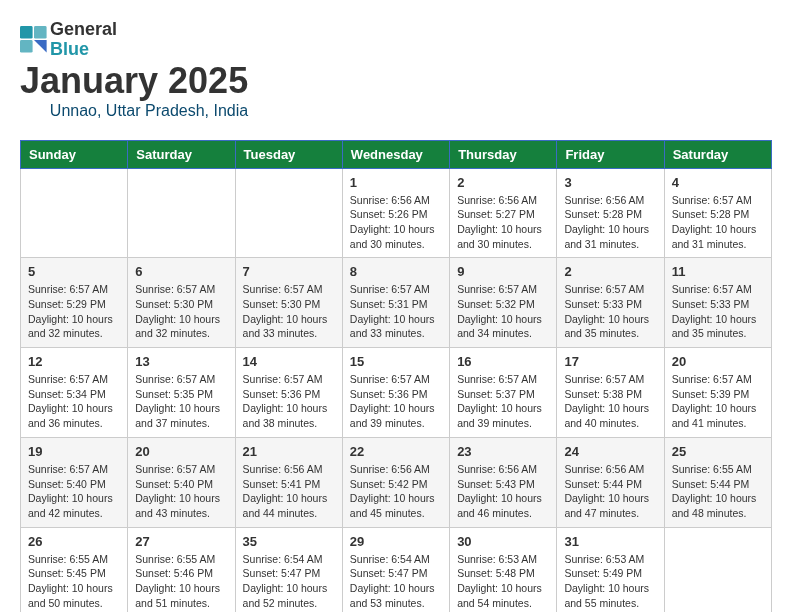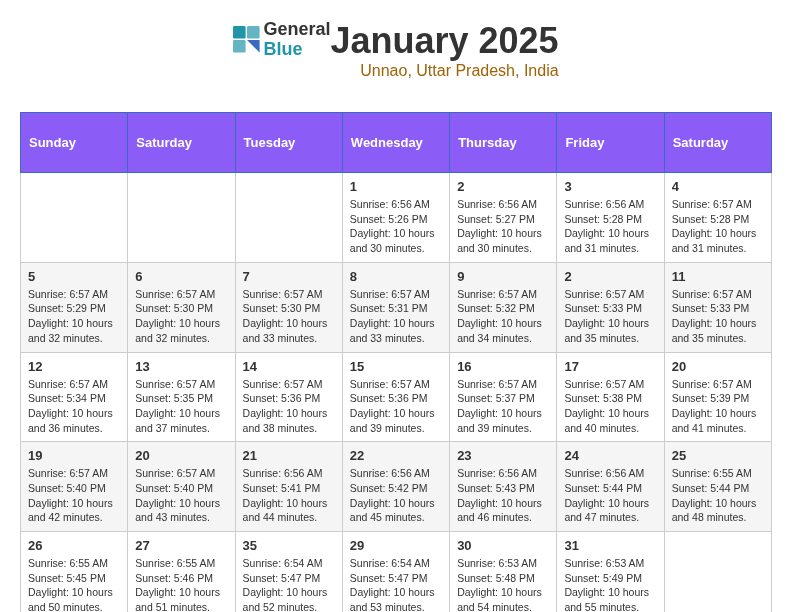--- a/index.html
+++ b/index.html
@@ -7,21 +7,22 @@
       font-family: Arial, sans-serif;
       background: #fff;
       width: 792px;
       min-height: 612px;
       padding: 20px;
     }
     .header {
       display: flex;
       justify-content: center;
       align-items: flex-start;
-      margin-bottom: 32px;
+      margin-bottom: 20px;
+      flex-direction: column;
     }
     .logo {
       display: flex;
       align-items: center;
     }
     .logo-text {
       display: flex;
       flex-direction: column;
       font-size: 18px;
       font-weight: bold;
@@ -37,33 +38,33 @@
     .title-block {
       text-align: right;
     }
     .month-title {
       font-size: 36px;
       font-weight: bold;
       color: #333;
     }
     .location {
       font-size: 16px;
-      color: #a16207;
+      color: #0c4a6e;
     }
     .calendar {
       width: 100%;
       border-collapse: collapse;
       border: 1px solid #ccc;
     }
     .calendar th {
-      background-color: #8b5cf6;
+      background-color: #15803d;
       color: #fff;
       font-size: 13px;
       font-weight: bold;
-      padding: 22px 8px;
+      padding: 6px 8px;
       text-align: left;
       border: 1px solid #3a6bc4;
     }
     .calendar td {
       vertical-align: top;
       border: 1px solid #ccc;
       padding: 6px 7px;
       width: calc(100% / 7);
       min-height: 80px;
       background: #fff;

